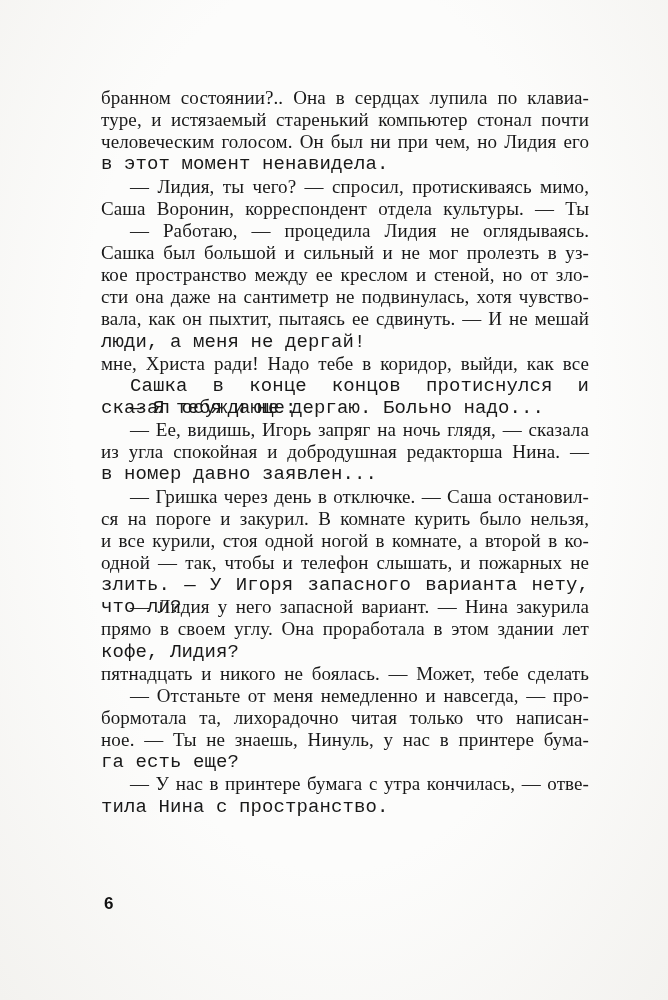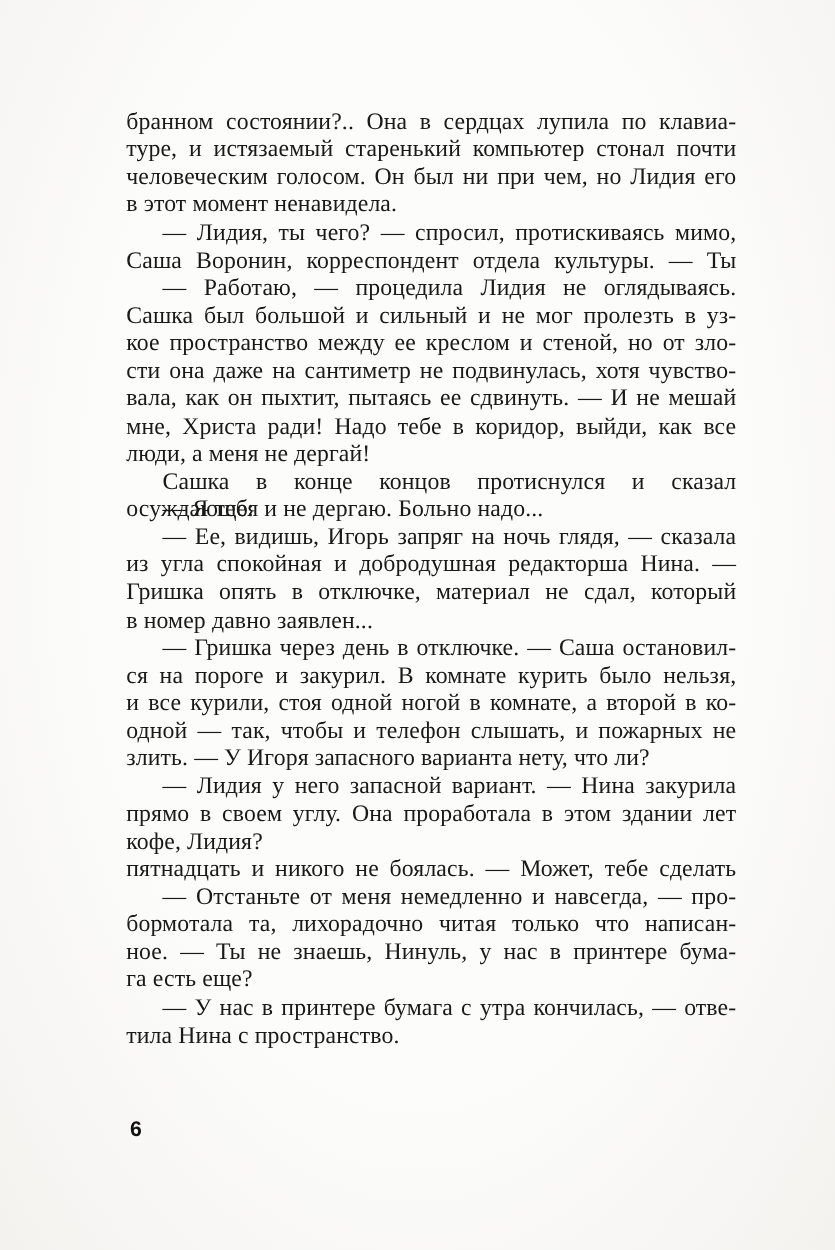--- a/index.html
+++ b/index.html
@@ -31,20 +31,21 @@
   .line {
     text-align: justify;
     text-align-last: justify;
     text-justify: inter-word;
     white-space: normal;
     height: 22.15px;
     overflow: visible;
   }
   .line.last {
     text-align-last: left;
+    font-family: Liberation Mono, monospace;
   }
   .line.indent {
     text-indent: 29px;
   }
   .folio {
     position: absolute;
     left: 104px;
     top: 894px;
     font-family: "Liberation Sans", "DejaVu Sans", sans-serif;
     font-weight: bold;
@@ -61,27 +62,26 @@
       <div class="line">туре, и истязаемый старенький компьютер стонал почти</div>
       <div class="line">человеческим голосом. Он был ни при чем, но Лидия его</div>
       <div class="line last">в этот момент ненавидела.</div>
       <div class="line indent">— Лидия, ты чего? — спросил, протискиваясь мимо,</div>
       <div class="line">Саша Воронин, корреспондент отдела культуры. — Ты</div>
       <div class="line indent">— Работаю, — процедила Лидия не оглядываясь.</div>
       <div class="line">Сашка был большой и сильный и не мог пролезть в уз-</div>
       <div class="line">кое пространство между ее креслом и стеной, но от зло-</div>
       <div class="line">сти она даже на сантиметр не подвинулась, хотя чувство-</div>
       <div class="line">вала, как он пыхтит, пытаясь ее сдвинуть. — И не мешай</div>
+      <div class="line last">люди, а меня не дергай!</div>
       <div class="line">мне, Христа ради! Надо тебе в коридор, выйди, как все</div>
-      <div class="line last">люди, а меня не дергай!</div>
       <div class="line last indent">Сашка в конце концов протиснулся и сказал осуждающе:</div>
       <div class="line last indent">— Я тебя и не дергаю. Больно надо...</div>
       <div class="line indent">— Ее, видишь, Игорь запряг на ночь глядя, — сказала</div>
       <div class="line">из угла спокойная и добродушная редакторша Нина. —</div>
-      <div class="line">Гришка опять в отключке, материал не сдал, который</div>
       <div class="line last">в номер давно заявлен...</div>
       <div class="line indent">— Гришка через день в отключке. — Саша остановил-</div>
       <div class="line">ся на пороге и закурил. В комнате курить было нельзя,</div>
       <div class="line">и все курили, стоя одной ногой в комнате, а второй в ко-</div>
       <div class="line">одной — так, чтобы и телефон слышать, и пожарных не</div>
       <div class="line last">злить. — У Игоря запасного варианта нету, что ли?</div>
       <div class="line indent">— Лидия у него запасной вариант. — Нина закурила</div>
       <div class="line">прямо в своем углу. Она проработала в этом здании лет</div>
       <div class="line last">кофе, Лидия?</div>
       <div class="line">пятнадцать и никого не боялась. — Может, тебе сделать</div>

